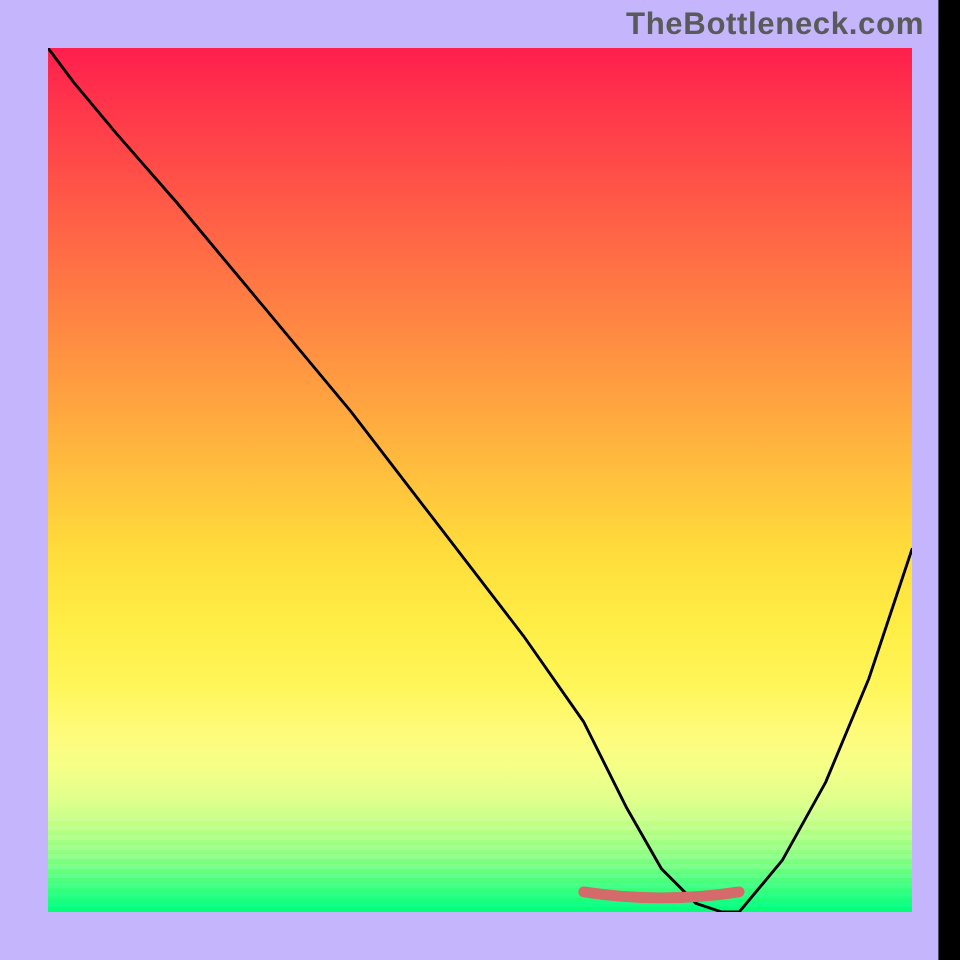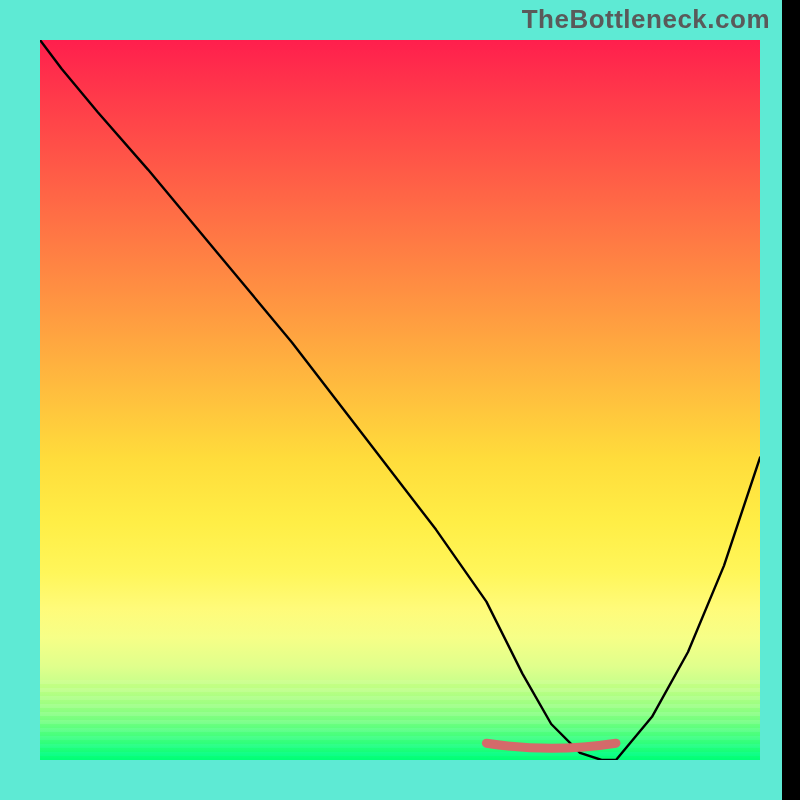--- a/index.html
+++ b/index.html
@@ -8,21 +8,21 @@
     width: 800px;
     height: 800px;
     background: #000;
     font-family: Arial, Helvetica, sans-serif;
     overflow: hidden;
   }
   .frame {
     position: relative;
     width: 782px;
     height: 800px;
-    background: #5eead4;
+    background: #c4b5fd;
   }
   .watermark {
     position: absolute;
     top: 4px;
     right: 12px;
     color: #5a5a5a;
     font-size: 26px;
     font-weight: 600;
     letter-spacing: 0.5px;
     z-index: 50;

